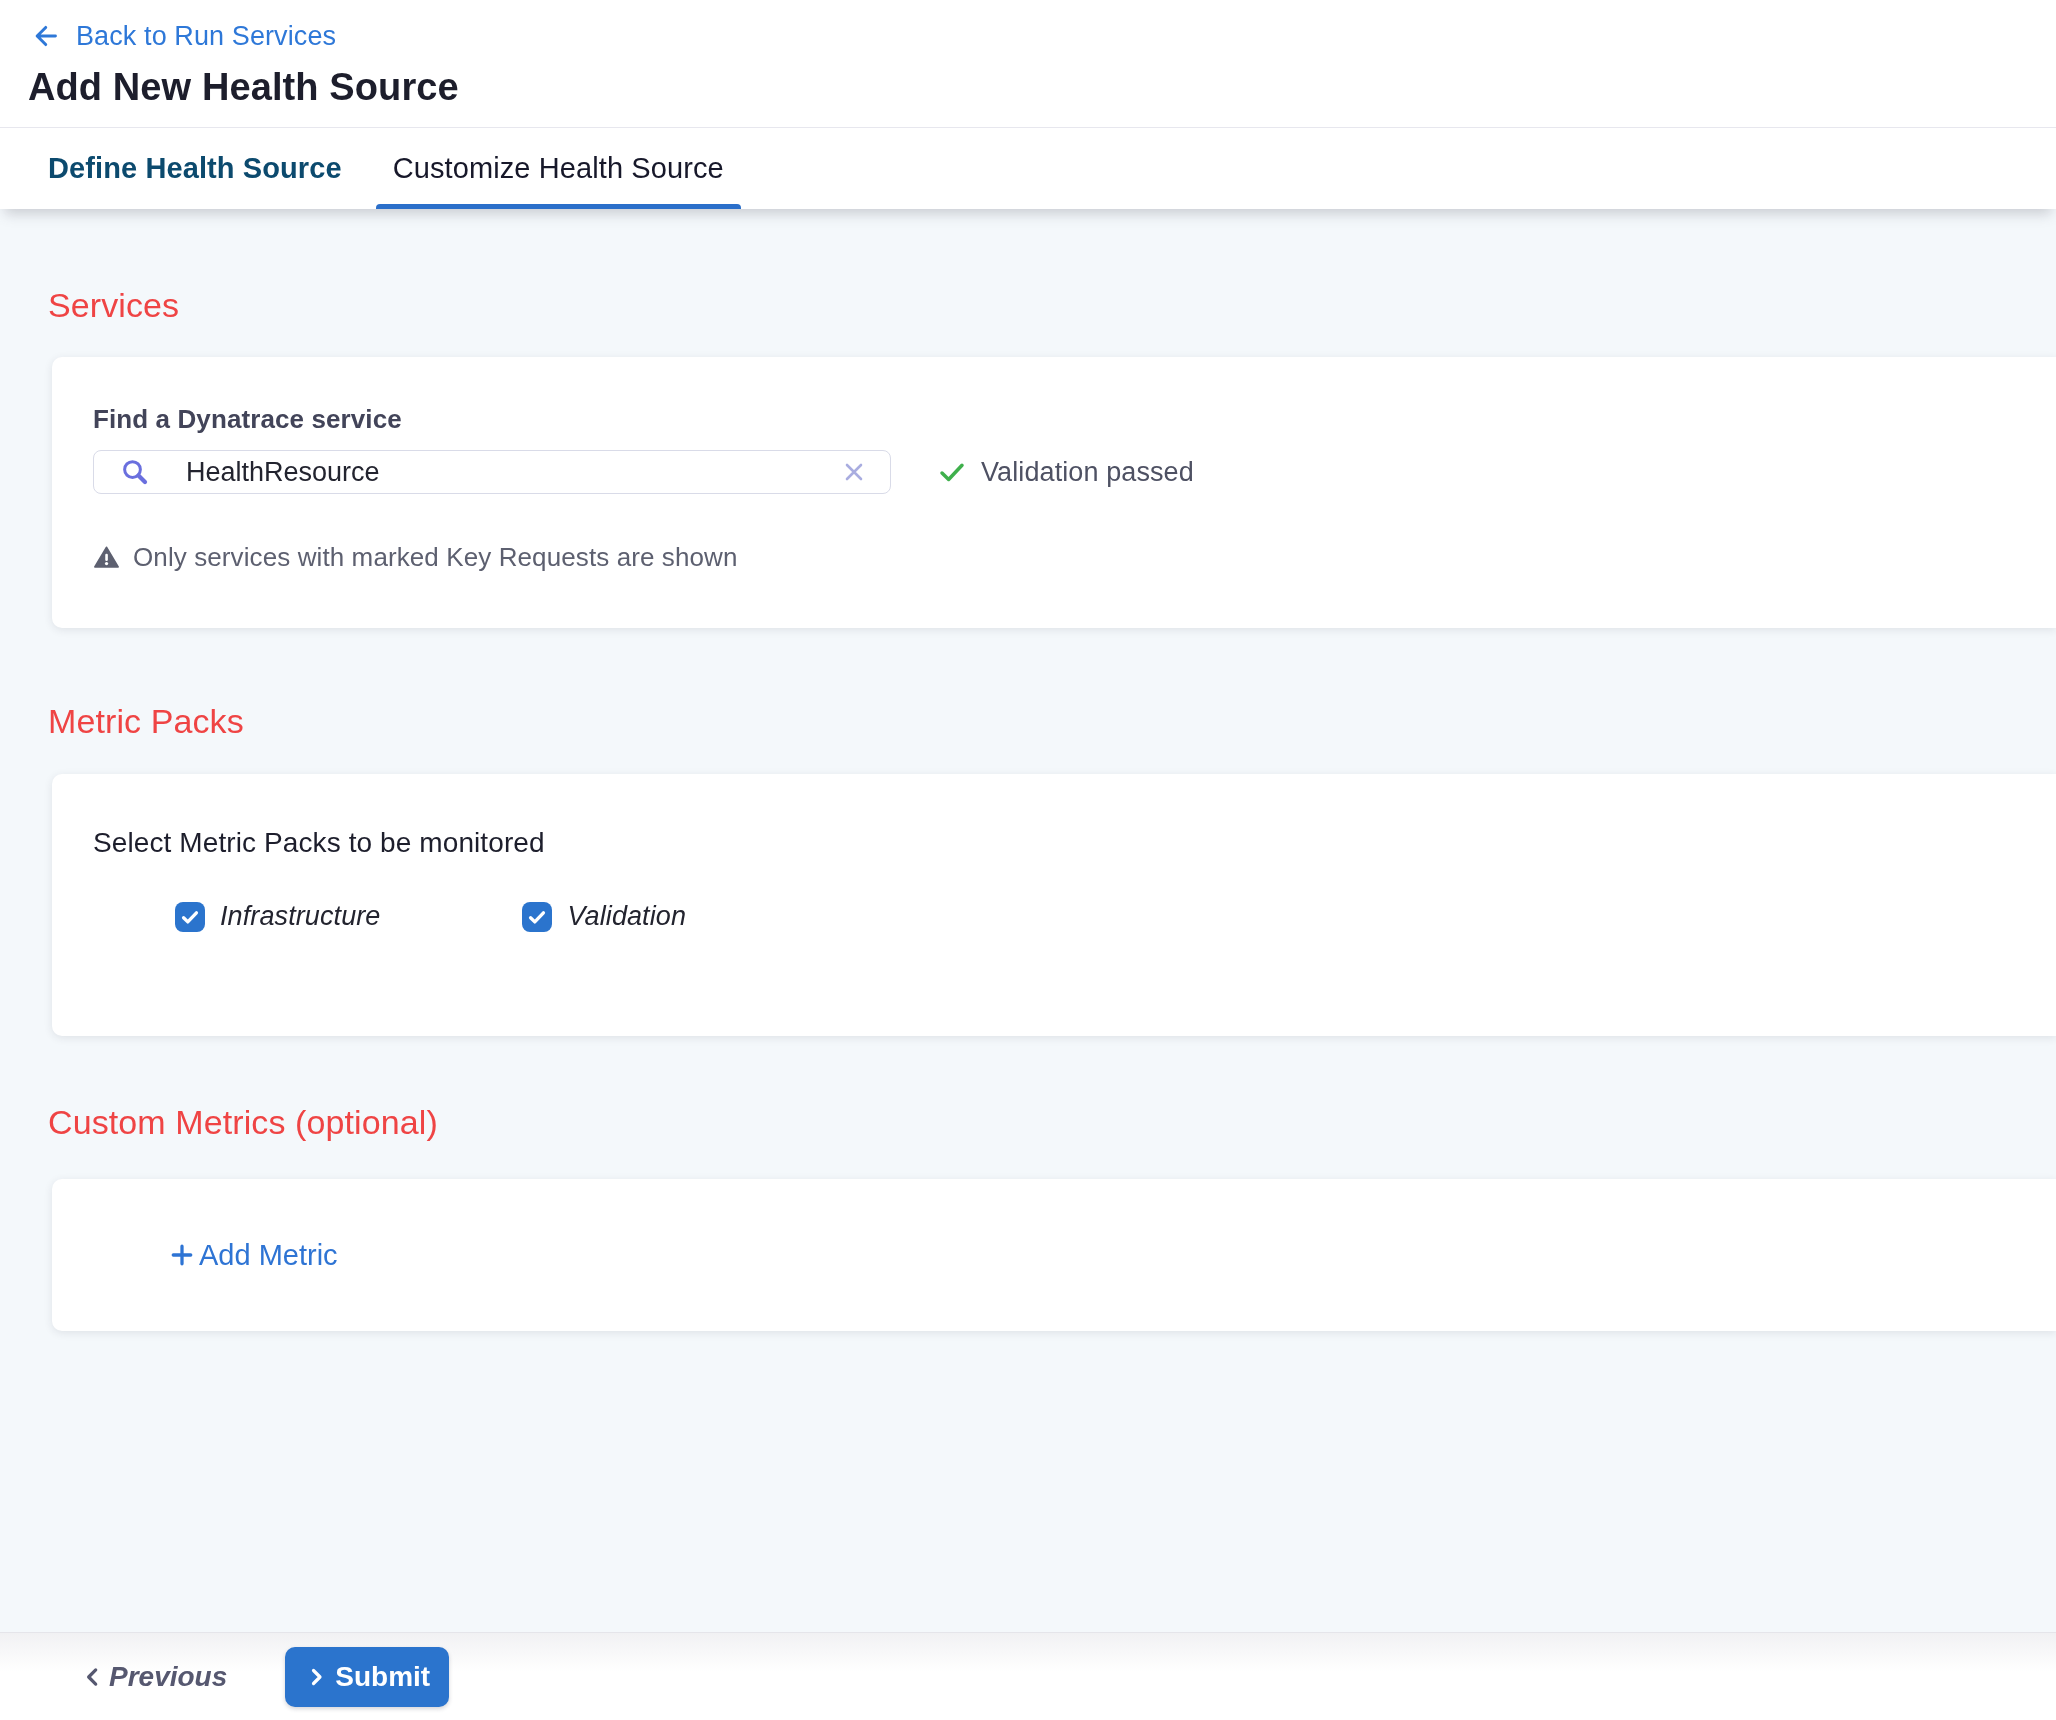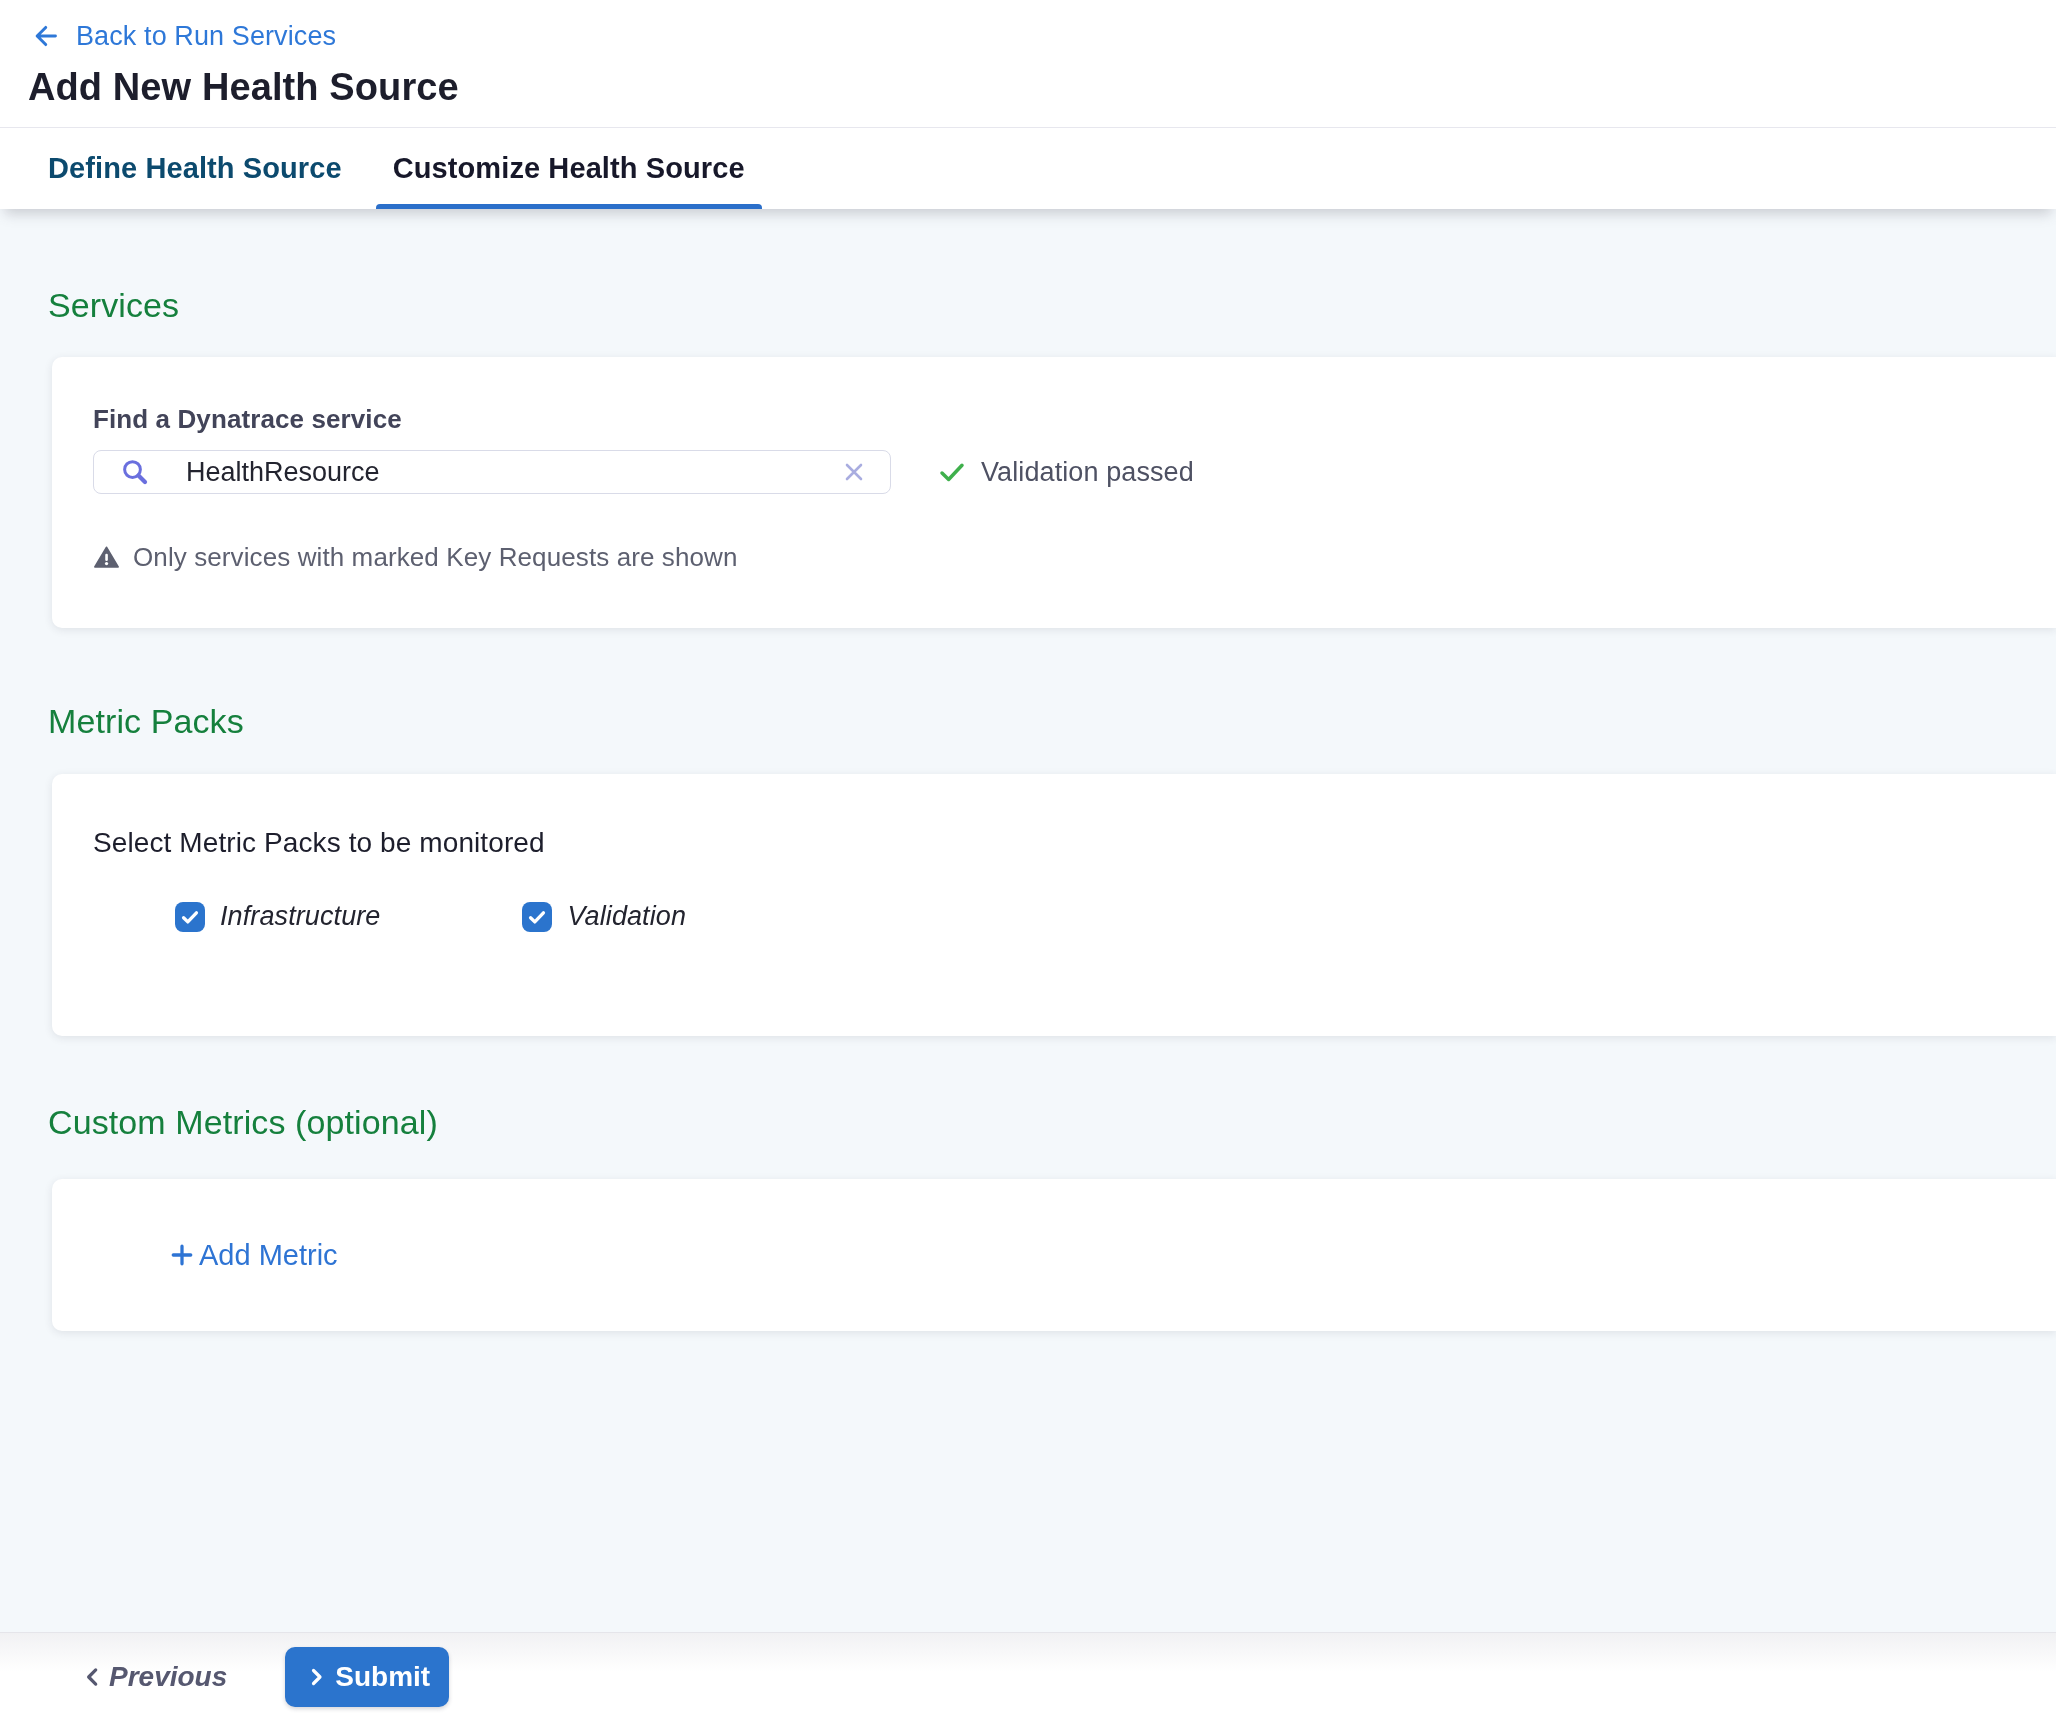--- a/index.html
+++ b/index.html
@@ -26,29 +26,29 @@
     height:82px;
     display:flex;
     align-items:stretch;
     padding-left:48px;
     gap:34px;
     position:relative;
     z-index:2;
     box-shadow:0 10px 12px -5px rgba(96,97,112,0.28);
   }
   .tab { display:flex; align-items:center; font-size:29px; color:#0c4a6e; font-weight:700; position:relative; cursor:pointer; }
-  .tab.active { color:#17182a; font-weight:700; padding:0 17px; }
+  .tab.active { color:#17182a; font-weight:400; padding:0 17px; }
   .tab.active::after {
     content:""; position:absolute; left:0; right:0; bottom:0; height:5px;
     background:#2b6fca; border-radius:4px 4px 0 0;
   }
 
   
   .content { flex:1; background:#f4f8fb; overflow:hidden; }
-  .section-heading { margin-left:48px; font-size:34px; font-weight:500; color:#15803d; line-height:40px; }
+  .section-heading { margin-left:48px; font-size:34px; font-weight:500; color:#ef4444; line-height:40px; }
   #services-heading { margin-top:76px; }
   #metric-packs-heading { margin-top:73px; }
   #custom-metrics-heading { margin-top:66px; }
 
   .card {
     margin-left:52px;
     background:#fff;
     border-radius:10px 0 0 10px;
     box-shadow:0 2px 8px rgba(40,41,61,0.10);
   }

